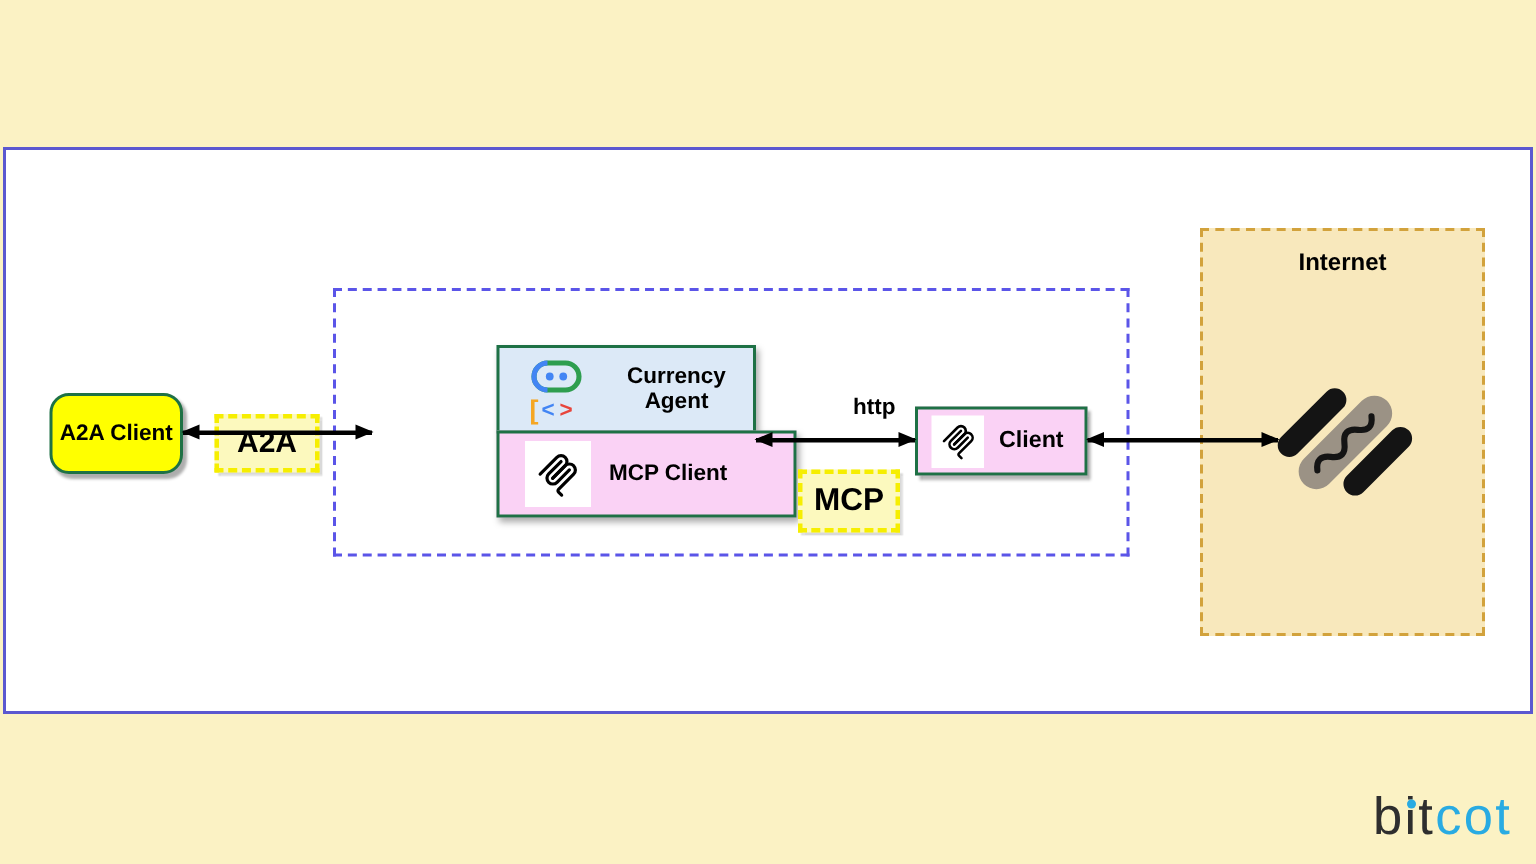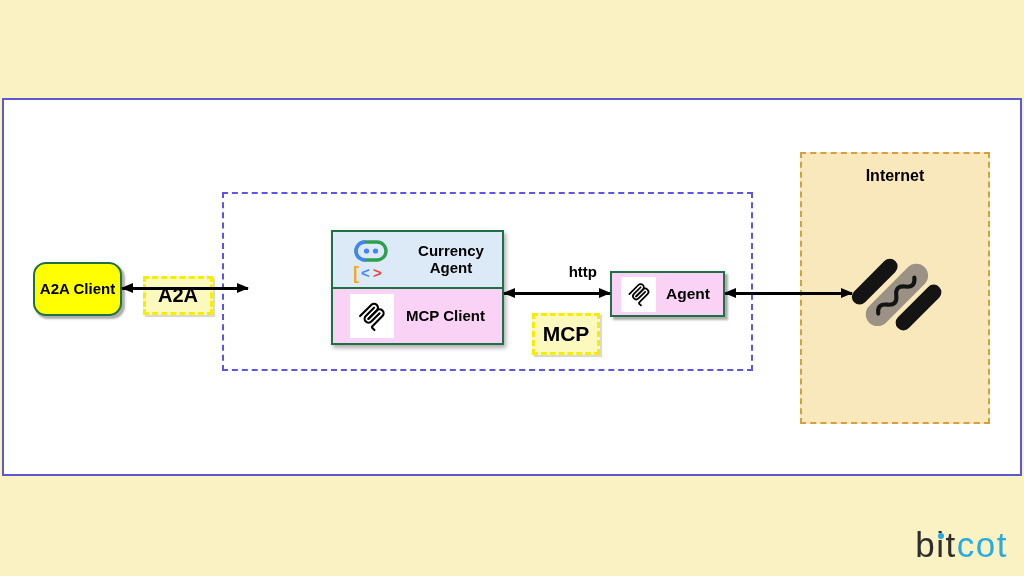--- a/index.html
+++ b/index.html
@@ -51,21 +51,21 @@
     left:222px; top:192px; width:531px; height:179px;
     border:2px dashed var(--dashedBlue);
   }
 
   
   .server-group { left:248px; top:230px; width:256px; height:115px;
     filter:drop-shadow(2.5px 3px 2px rgba(0,0,0,0.32)); }
   .a2a-server { left:0; top:0; width:85px; height:115px; }
   .currency-agent { left:83px; top:0; width:173px; height:59px;
     justify-content:flex-start; padding-left:20px; gap:10px; }
-  .mcp-client { left:83px; top:57px; width:173px; height:58px;
+  .mcp-client { left:83px; top:57px; width:200px; height:58px;
     justify-content:flex-start; padding-left:17px; gap:12px; }
 
   .icon-tile {
     background:#fff; display:flex; align-items:center; justify-content:center;
     flex:0 0 auto;
   }
   .tile-lg { width:44px; height:44px; }
   .tile-sm { width:35px; height:35px; }
 
   
@@ -168,21 +168,21 @@
 <div class="abs node pink shadowed mcp-server">
   <span class="icon-tile tile-sm">
     <svg viewBox="0 0 195 195" width="26" height="26">
       <g fill="none" stroke="#000" stroke-width="13" stroke-linecap="round">
         <path d="M25 97.8528L92.8823 29.9706C102.255 20.598 117.451 20.598 126.823 29.9706C136.196 39.3431 136.196 54.5391 126.823 63.9117L75.5581 115.177"></path>
         <path d="M76.2653 114.47L126.823 63.9117C136.196 54.5391 151.392 54.5391 160.765 63.9117L161.118 64.2652C170.49 73.6378 170.49 88.8338 161.118 98.2063L99.7248 159.599C96.6006 162.723 96.6006 167.789 99.7248 170.913L112.331 183.52"></path>
         <path d="M109.853 46.9411L59.6482 97.1457C50.2757 106.518 50.2757 121.714 59.6482 131.087C69.0208 140.459 84.2168 140.459 93.5894 131.087L143.794 80.8822"></path>
       </g>
     </svg>
   </span>
-  <span>Agent</span>
+  <span>Client</span>
 </div>
 
 <div class="abs internet">
   <span>Internet</span>
 </div>
 <div class="abs hotdog-wrap">
   <svg width="88" height="82" viewBox="0 0 90 90" style="overflow:visible">
     <g transform="rotate(-45 45 45)">
       <rect x="6" y="12" width="64" height="17" rx="8.5" style="fill:var(--hotdogDark)"></rect>
       <rect x="2" y="35" width="86" height="26" rx="13" style="fill:var(--sausageGray)"></rect>

